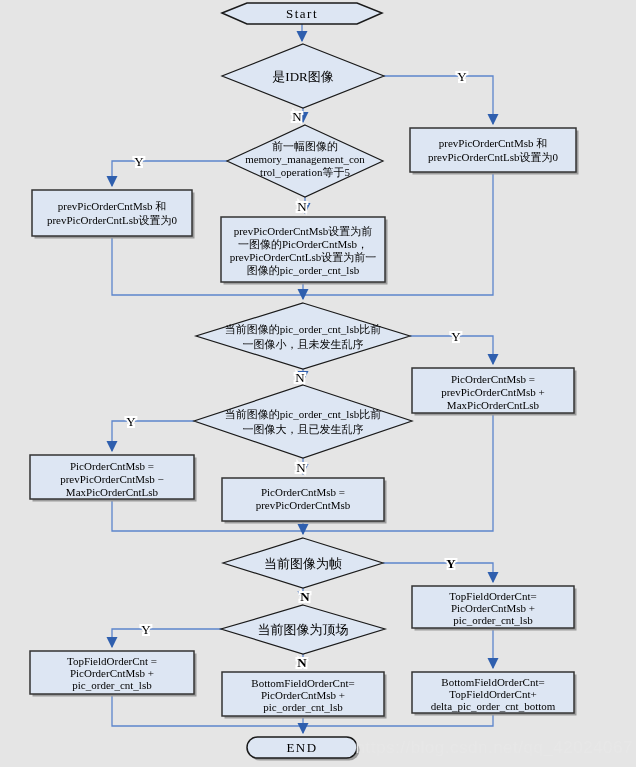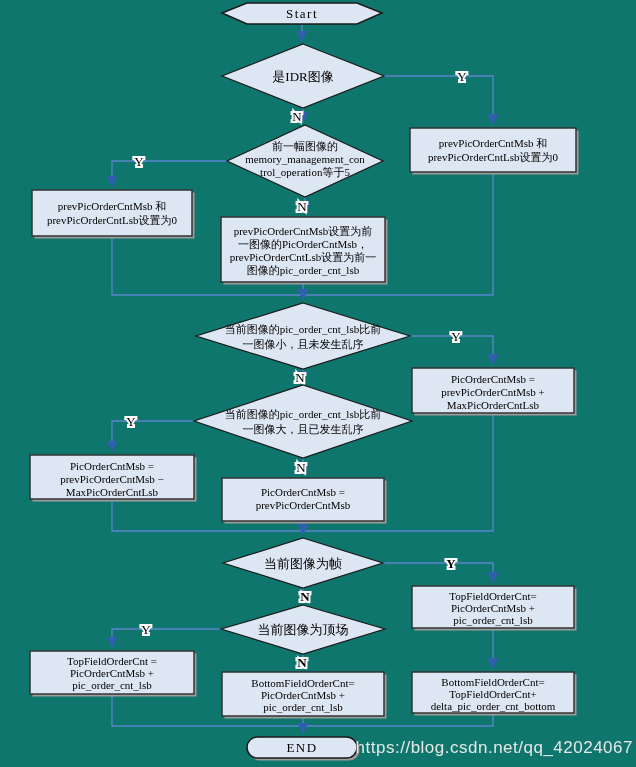--- a/index.html
+++ b/index.html
@@ -1,16 +1,16 @@
 <!DOCTYPE html>
 <html><head>
 <meta charset="utf-8">
 <style>
   html,body{margin:0;padding:0;background:#ffffff;}
-  .stage{position:relative;width:636px;height:767px;background:#0f766e;overflow:hidden;}
+  .stage{position:relative;width:636px;height:767px;background:#e5e5e5;overflow:hidden;}
   svg{display:block;}
   text{font-family:"Liberation Serif","DejaVu Serif",serif;fill:#000;}
   .bt{font-size:11px;text-anchor:middle;}
   .dt{font-size:11px;text-anchor:middle;}
   .dt-big{font-size:13px;text-anchor:middle;}
   .term{font-size:13px;text-anchor:middle;letter-spacing:1.5px;}
   .yn{font-size:13px;text-anchor:middle;paint-order:stroke;stroke:#ffffff;stroke-width:4px;}
   .yn-b{font-weight:bold;}
   .shape{fill:#dde6f3;}
   .box{stroke:#333333;stroke-width:1.5;}

